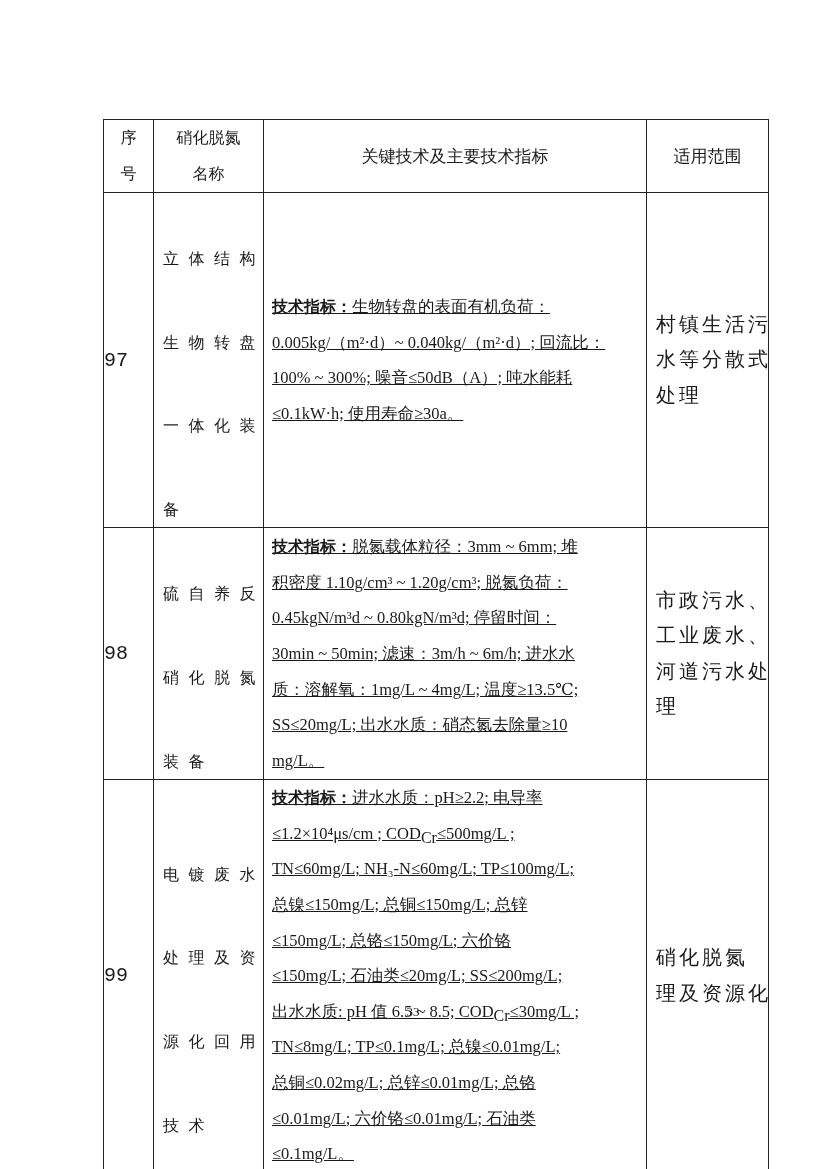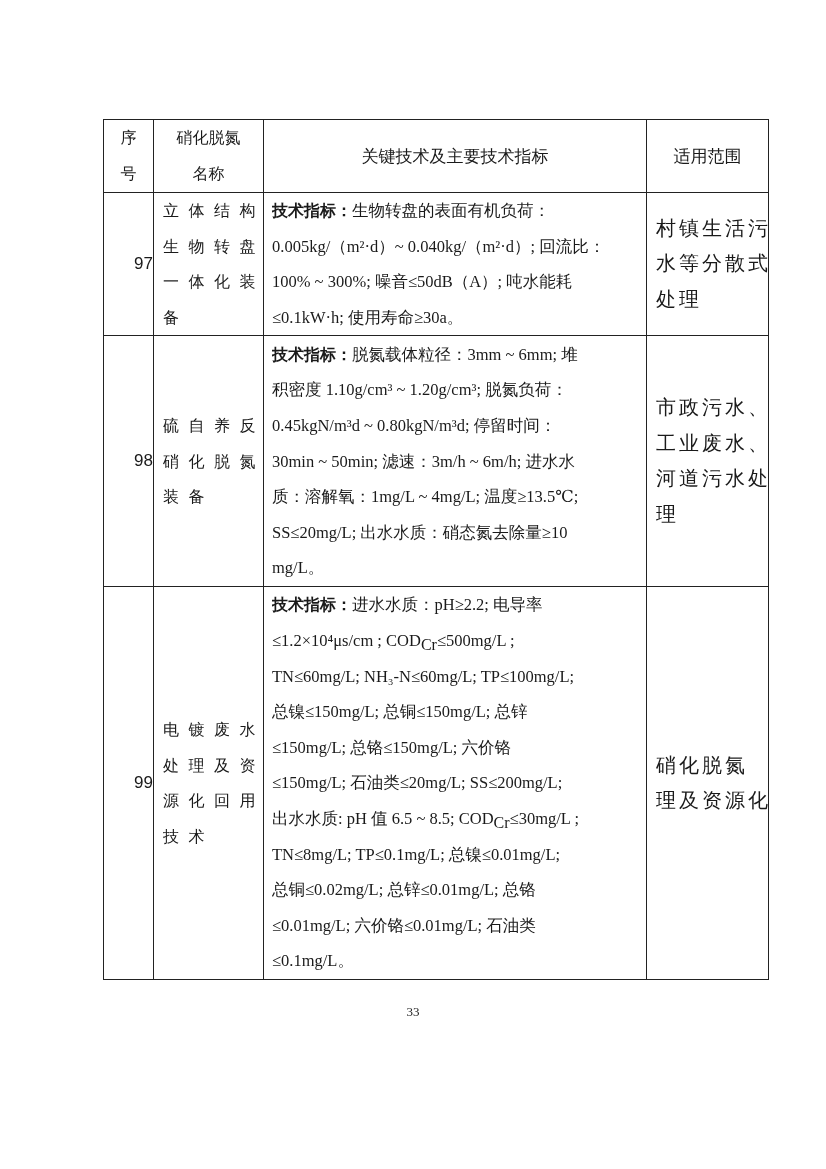--- a/index.html
+++ b/index.html
@@ -6,26 +6,26 @@
   body { width: 826px; height: 1169px; position: relative; overflow: hidden;
          font-family: "DejaVu Serif", "Liberation Serif", serif; color: #1a1a1a; }
   .page { position: absolute; left: 0; top: 0; width: 826px; height: 1169px; }
   table.spec { position: absolute; left: 103px; top: 119px; border-collapse: collapse;
                table-layout: fixed; width: 665px; }
   table.spec td, table.spec th { border: 1.3px solid #222; padding: 0; vertical-align: middle; }
   col.c1 { width: 50px; } col.c2 { width: 110px; } col.c3 { width: 383px; } col.c4 { width: 122px; }
   th { font-family: "DejaVu Sans", "Liberation Sans", sans-serif; font-weight: normal; font-size: 17px; }
   .hdr-row { height: 71px; }
   .hdr-cell { text-align: center; line-height: 36px; }
-  .num { text-align: right; font-family: Liberation Sans, sans-serif; font-size: 17px; }
+  .num { text-align: left; font-family: Liberation Mono, monospace; font-size: 20px; }
   .line { display: block; white-space: nowrap; font-size: 16px; line-height: 35.6px; height: 35.6px; overflow: hidden; }
   .name-cell { padding-left: 9px !important; padding-right: 6px !important; }
-  .name-cell .line { letter-spacing: 9.5px; font-family: "DejaVu Sans", sans-serif; font-size: 16px; }
+  .name-cell .line { letter-spacing: 9.5px; font-family: "DejaVu Sans", sans-serif; font-size: 16px; margin-top: 48px; }
   .spec-cell { padding-left: 8px !important; padding-right: 6px !important; }
-  .spec-cell .line { font-family: "Liberation Serif", "DejaVu Serif", serif; font-size: 16.5px; }
+  .spec-cell .line { font-family: "Liberation Serif", "DejaVu Serif", serif; font-size: 16.5px; text-decoration: underline; }
   .bold-lbl { font-family: "DejaVu Sans", sans-serif; font-weight: bold; font-size: 16px; }
   .scope-cell { padding-left: 9px !important; }
   .scope-cell .line { font-family: "DejaVu Sans", sans-serif; font-size: 20px; letter-spacing: 3px; }
   .row97 { height: 143px; } .row98 { height: 251px; } .row99 { height: 392px; }
   .pagenum { position: absolute; left: 0; width: 826px; top: 1004px; text-align: center;
              font-family: "Liberation Serif", serif; font-size: 13px; }
   sup, sub { font-size: 16px; line-height: 0; }
 </style>
 </head>
 <body>

